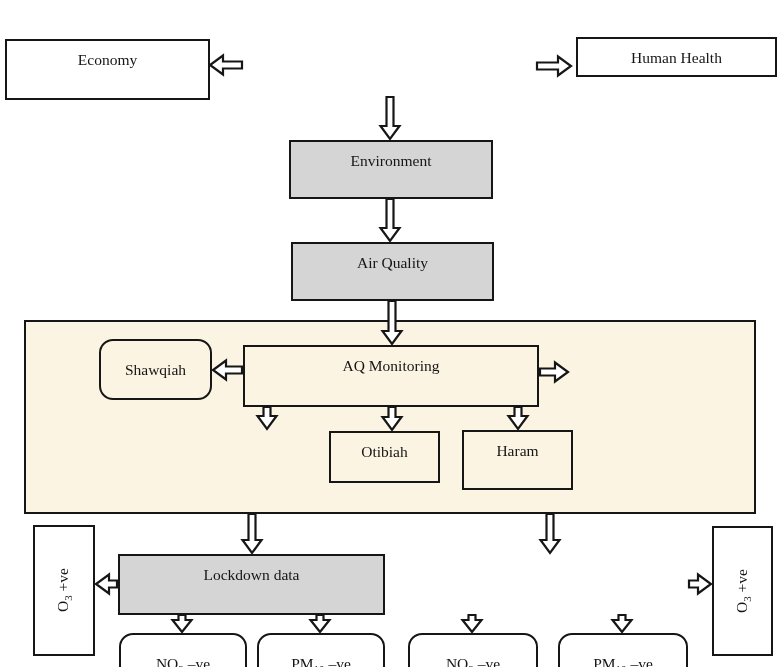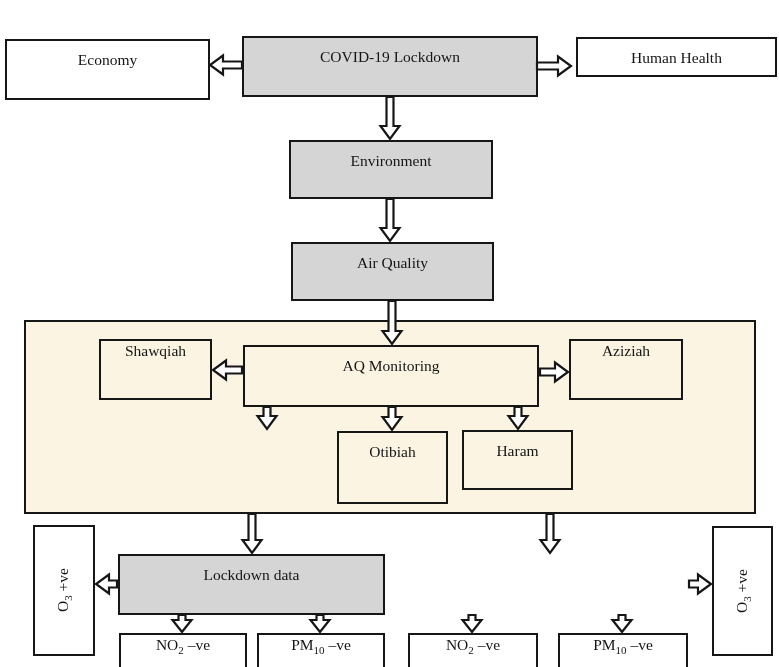--- a/index.html
+++ b/index.html
@@ -14,61 +14,55 @@
     display:flex;justify-content:center;align-items:flex-start;
     font-size:15.5px;line-height:18px;text-align:center;
     padding-top:10px;background:#ffffff;
   }
   .node.gray{background:var(--gray,#d5d5d5);border-width:2.5px;}
   .node.cream{background:var(--cream,#fbf4e2);}
   .panel{
     position:absolute;box-sizing:border-box;border:2px solid var(--border,#161616);
     background:var(--cream,#fbf4e2);
   }
-  .tight{padding-top:1px;}
+  .tight{padding-top:20px;border-radius:14px;}
   .mid{}
   sub{font-size:11px;line-height:1;}
   .vlabel{align-items:center;padding-top:0;}
   .vlabel .rot{transform:rotate(-90deg);white-space:nowrap;display:block;}
   svg.arrows{position:absolute;left:0;top:0;z-index:10;pointer-events:none;}
 </style>
 </head>
 <body>
 
 <div class="stage">
 
   <div class="panel" style="left:24px;top:288px;width:732px;height:194px"></div>
 
   <div class="node" style="left:5px;top:7px;width:205px;height:61px">
     <span>Economy</span>
-  </div>
-  <div class="node gray" style="left:242px;top:4px;width:296px;height:61px">
-    <span>COVID-19 Lockdown</span>
   </div>
   <div class="node" style="left:576px;top:5px;width:201px;height:40px">
     <span>Human Health</span>
   </div>
 
   <div class="node gray" style="left:291px;top:210px;width:203px;height:59px">
     <span>Air Quality</span>
   </div>
   <div class="node gray" style="left:289px;top:108px;width:204px;height:59px">
     <span>Environment</span>
   </div>
 
   <div class="node cream tight" style="left:99px;top:307px;width:113px;height:61px">
     <span>Shawqiah</span>
   </div>
   <div class="node cream mid" style="left:243px;top:313px;width:296px;height:62px">
     <span>AQ Monitoring</span>
   </div>
-  <div class="node cream tight" style="left:569px;top:307px;width:114px;height:61px">
-    <span>Aziziah</span>
-  </div>
-  <div class="node cream mid" style="left:337px;top:399px;width:111px;height:73px">
+  <div class="node cream mid" style="left:329px;top:399px;width:111px;height:52px">
     <span>Otibiah</span>
   </div>
   <div class="node cream mid" style="left:462px;top:398px;width:111px;height:60px">
     <span>Haram</span>
   </div>
 
   <div class="node vlabel" style="left:33px;top:493px;width:62px;height:131px">
     <span class="rot"><span>O</span><sub>3</sub><span> +ve</span></span>
   </div>
   <div class="node gray mid" style="left:118px;top:522px;width:267px;height:61px">

